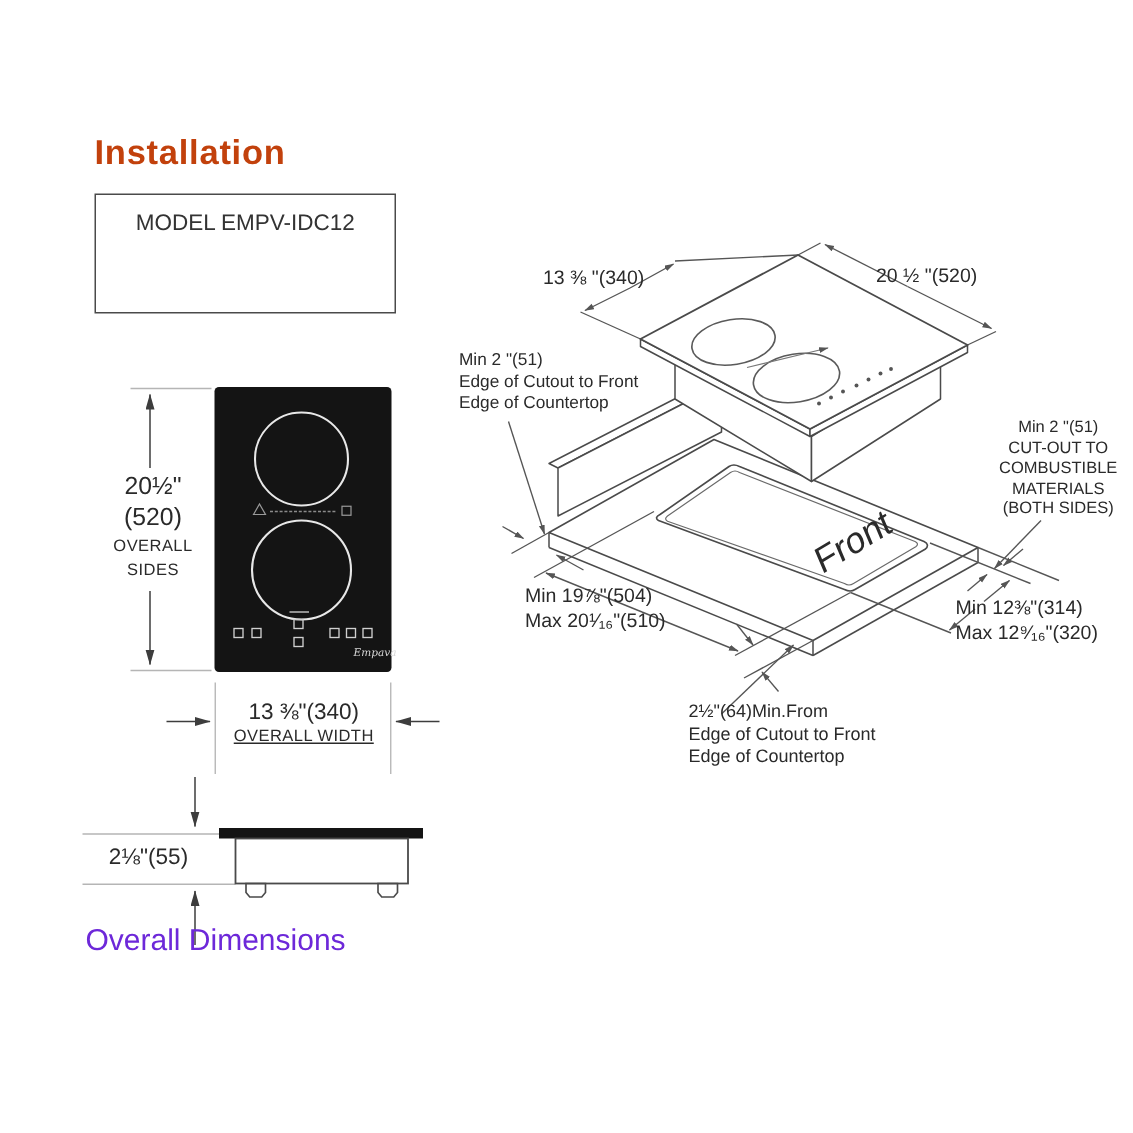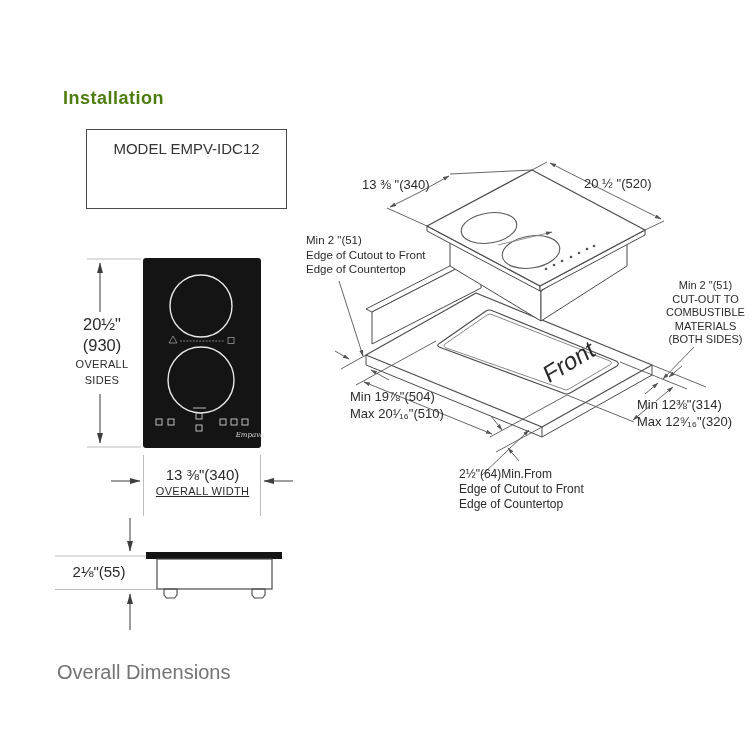--- a/index.html
+++ b/index.html
@@ -1,30 +1,30 @@
 <!DOCTYPE html>
 <html><head>
 <meta charset="utf-8">
 <style>
   html,body{margin:0;padding:0;background:#fff;}
   #page{position:relative;width:755px;height:755px;background:#ffffff;overflow:hidden;
         font-family:"Liberation Sans",sans-serif;color:#2a2a2a;}
   .abs{position:absolute;}
   .t{position:absolute;white-space:pre;color:#2a2a2a;}
-  #title{left:63px;top:88px;font-size:18px;font-weight:700;letter-spacing:.5px;color:#4d7c0f;}
+  #title{left:63px;top:88px;font-size:23px;font-weight:700;letter-spacing:.5px;color:#c2410c;}
   #modelbox{left:63px;top:129px;width:201px;height:80px;border:1.6px solid #4a4a4a;
-            text-align:center;font-size:15px;line-height:23px;padding-top:7px;box-sizing:border-box;color:#333;margin-left:23px;}
+            text-align:center;font-size:15px;line-height:23px;padding-top:7px;box-sizing:border-box;color:#333;}
   #depthblk{left:64px;top:314px;width:76px;text-align:center;}
   #depthblk .big{font-size:16.5px;line-height:21px;}
   #depthblk .sm{font-size:11px;line-height:16px;letter-spacing:.3px;}
   #widthblk{left:146px;top:465px;width:113px;text-align:center;}
   #widthblk .big{font-size:15px;line-height:19px;}
   #widthblk .sm{font-size:11px;line-height:14px;letter-spacing:.3px;text-decoration:underline;}
   #sideheight{left:60px;top:563px;width:78px;text-align:center;font-size:15px;}
-  #overalldim{left:57px;top:661px;font-size:20px;color:#737373;}
+  #overalldim{left:57px;top:616px;font-size:20px;color:#6d28d9;}
   #isow{left:362px;top:177px;font-size:13px;}
   #isod{left:584px;top:176px;font-size:13px;}
   #rearnote{left:306px;top:233px;font-size:11.5px;line-height:14.5px;}
   #sidenote{left:657px;top:279px;width:97px;text-align:center;font-size:11px;line-height:13.5px;}
   #cutdepth{left:350px;top:388px;font-size:13px;line-height:17px;}
   #cutwidth{left:637px;top:396px;font-size:13px;line-height:17px;}
   #frontnote{left:459px;top:467px;font-size:12px;line-height:15px;}
   #frontlbl{left:541px;top:348px;font-size:24px;color:#2a2a2a;
             transform:rotate(-31deg) skewX(-8deg);transform-origin:center;}
   #logo{left:181px;top:431px;width:42px;text-align:center;font-size:7px;font-style:italic;
@@ -174,21 +174,21 @@
   </svg>
 
   <div class="t" id="title">Installation</div>
 
   <div class="abs" id="modelbox">
     <div>MODEL EMPV-IDC12</div>
   </div>
 
   <div class="abs" id="depthblk">
     <div class="big">20½"</div>
-    <div class="big">(930)</div>
+    <div class="big">(520)</div>
     <div class="sm">OVERALL</div>
     <div class="sm">SIDES</div>
   </div>
 
   <div class="abs" id="widthblk">
     <div class="big">13 ⅜"(340)</div>
     <div class="sm">OVERALL WIDTH</div>
   </div>
 
   <div class="t" id="logo">Empava</div>

